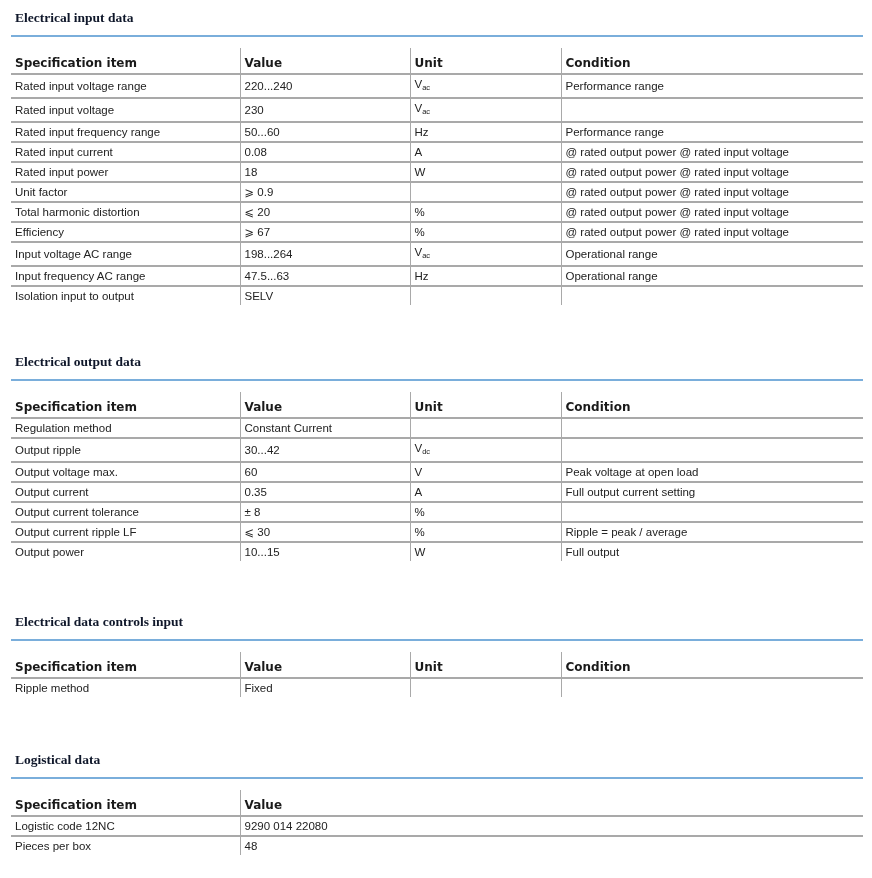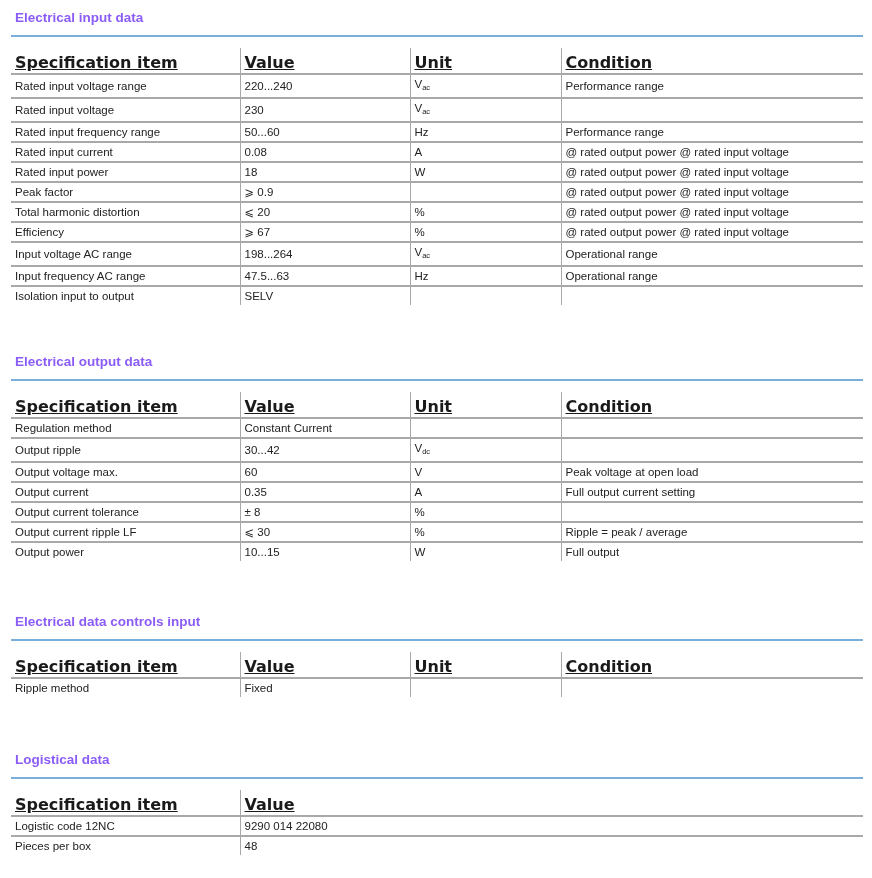--- a/index.html
+++ b/index.html
@@ -3,37 +3,37 @@
 <meta charset="utf-8">
 <style>
   html, body { margin: 0; padding: 0; background: #ffffff; }
   body {
     width: 872px; height: 878px; overflow: hidden; position: relative;
     font-family: "Liberation Sans", "DejaVu Sans", sans-serif;
     color: #1a1a1a;
   }
   .section { position: absolute; left: 11px; width: 852px; }
   .section-title {
-    font-family: Liberation Sans, sans-serif;
-    font-weight: bold; font-size: 13.5px; color: #8b5cf6;
+    font-family: Liberation Serif, serif;
+    font-weight: bold; font-size: 13.5px; color: #0f172a;
     margin: 0 0 0 4px; height: 20px; line-height: 20px;
   }
   .title-rule { height: 2px; background: #7aaedb; margin-top: 7px; }
   table.spec {
     border-collapse: collapse; width: 852px; margin-top: 11px;
     table-layout: fixed;
   }
   table.spec th, table.spec td {
     text-align: left; padding: 0 0 0 4px; white-space: nowrap;
     border-bottom: 2px solid #a9a9a9;
   }
   table.spec th {
     font-family: "DejaVu Sans", sans-serif;
-    font-weight: bold; font-size: 16px; height: 20px; line-height: 20px;
-    padding-top: 5px; vertical-align: bottom; text-decoration: underline;
+    font-weight: bold; font-size: 12px; height: 20px; line-height: 20px;
+    padding-top: 5px; vertical-align: bottom;
   }
   table.spec td {
     font-size: 11.5px; height: 18px; line-height: 18px; color: #222;
   }
   table.spec tr:last-child td { border-bottom: none; margin-top: 12px; }
   table.spec .c1 { border-left: 1px solid #a9a9a9; }
   .sub { font-size: 7.5px; vertical-align: -2px; margin-top: 12px; }
   col.w0 { width: 229px; }
   col.w1 { width: 170px; }
   col.w2 { width: 151px; }
@@ -86,21 +86,21 @@
           <td class="c1"><span>A</span></td>
           <td class="c1">@ rated output power @ rated input voltage</td>
         </tr>
         <tr>
           <td>Rated input power</td>
           <td class="c1">18</td>
           <td class="c1"><span>W</span></td>
           <td class="c1">@ rated output power @ rated input voltage</td>
         </tr>
         <tr>
-          <td>Peak factor</td>
+          <td>Unit factor</td>
           <td class="c1">⩾ 0.9</td>
           <td class="c1"><span></span></td>
           <td class="c1">@ rated output power @ rated input voltage</td>
         </tr>
         <tr>
           <td>Total harmonic distortion</td>
           <td class="c1">⩽ 20</td>
           <td class="c1"><span>%</span></td>
           <td class="c1">@ rated output power @ rated input voltage</td>
         </tr>

